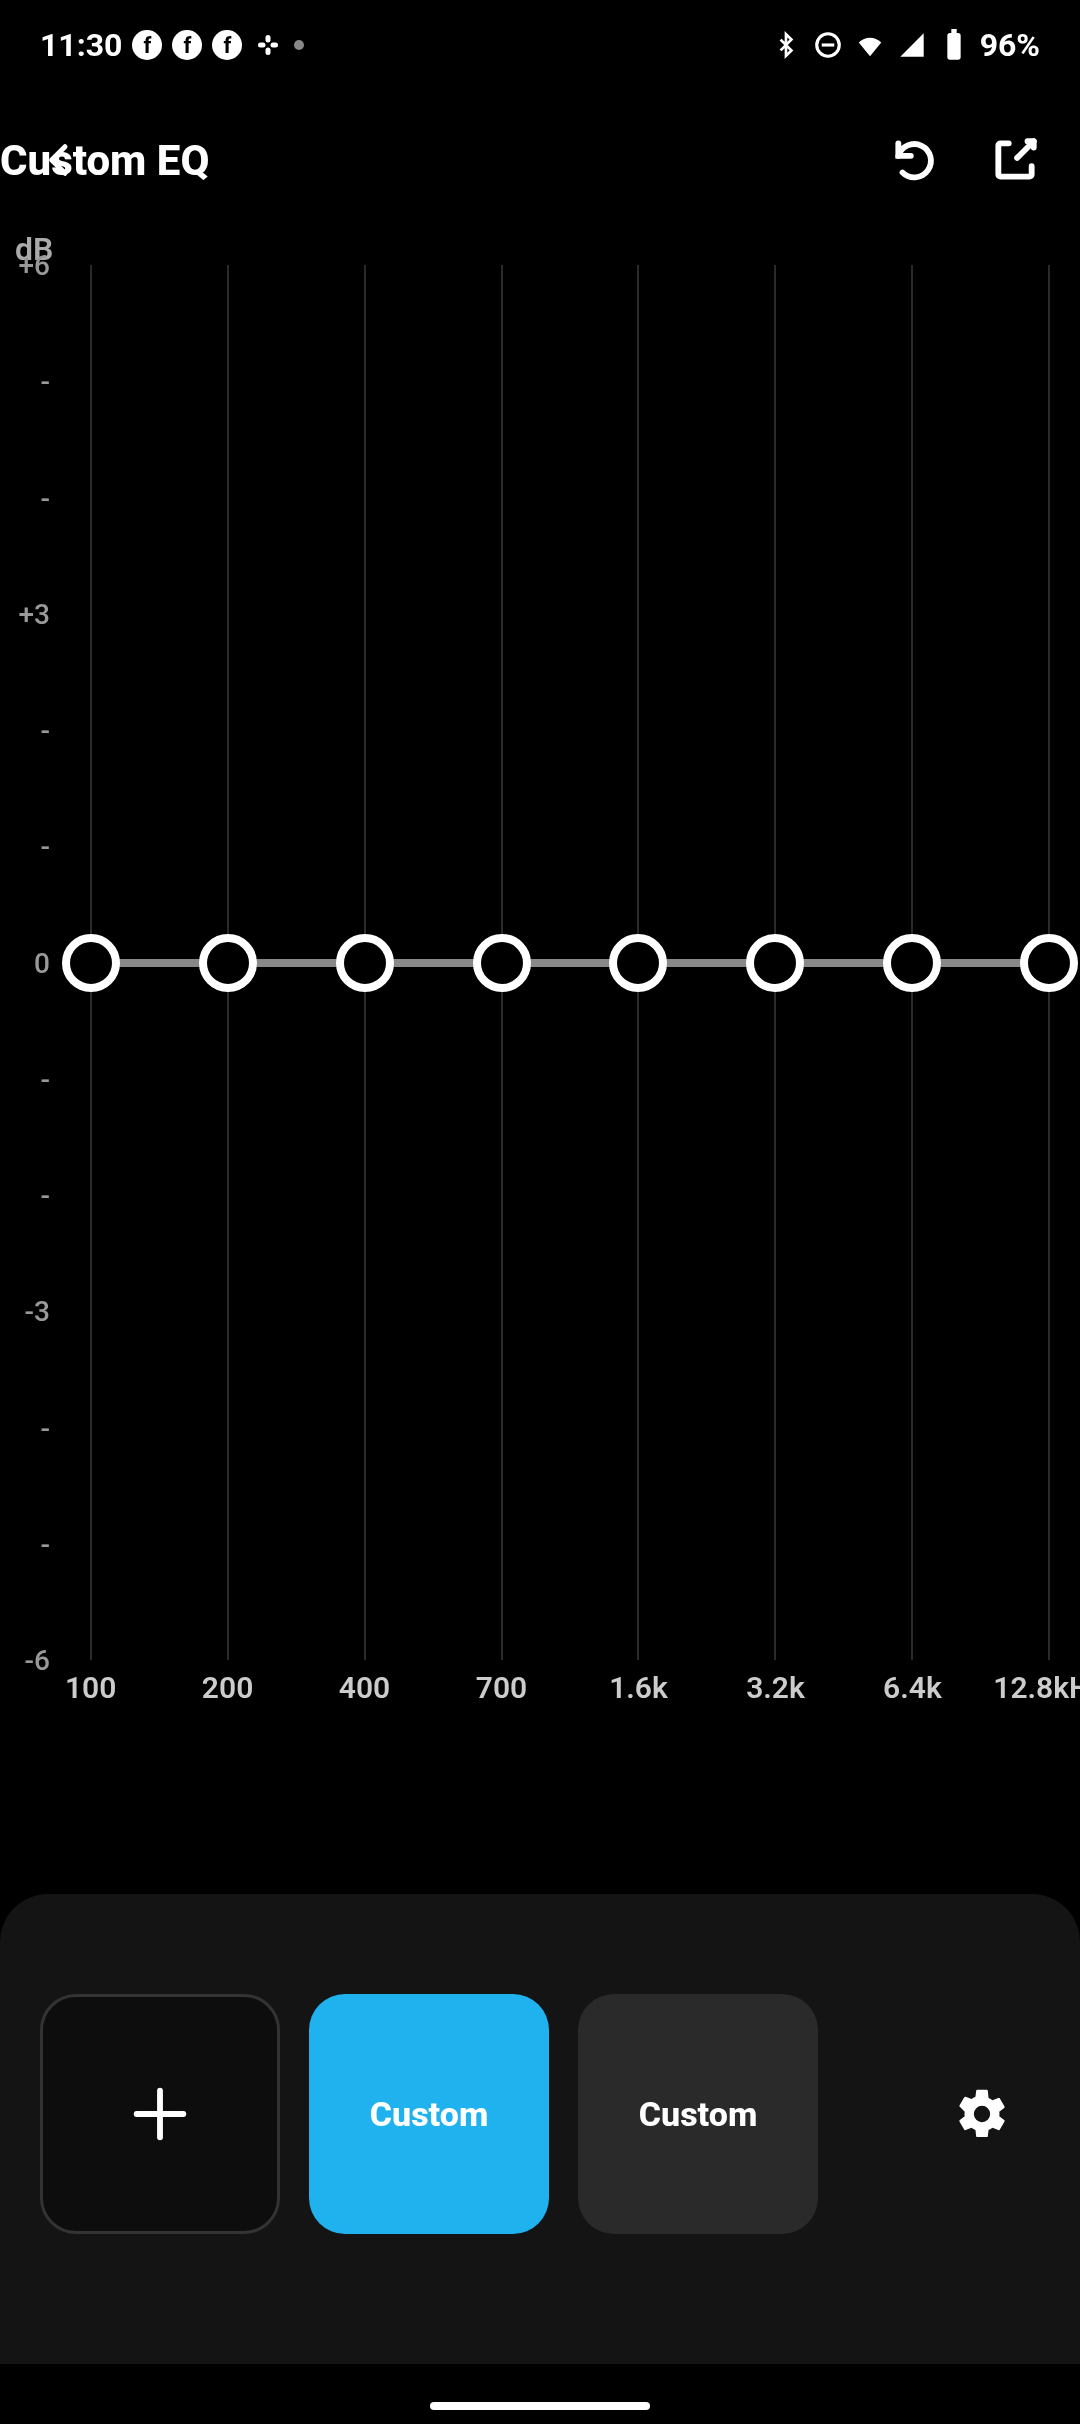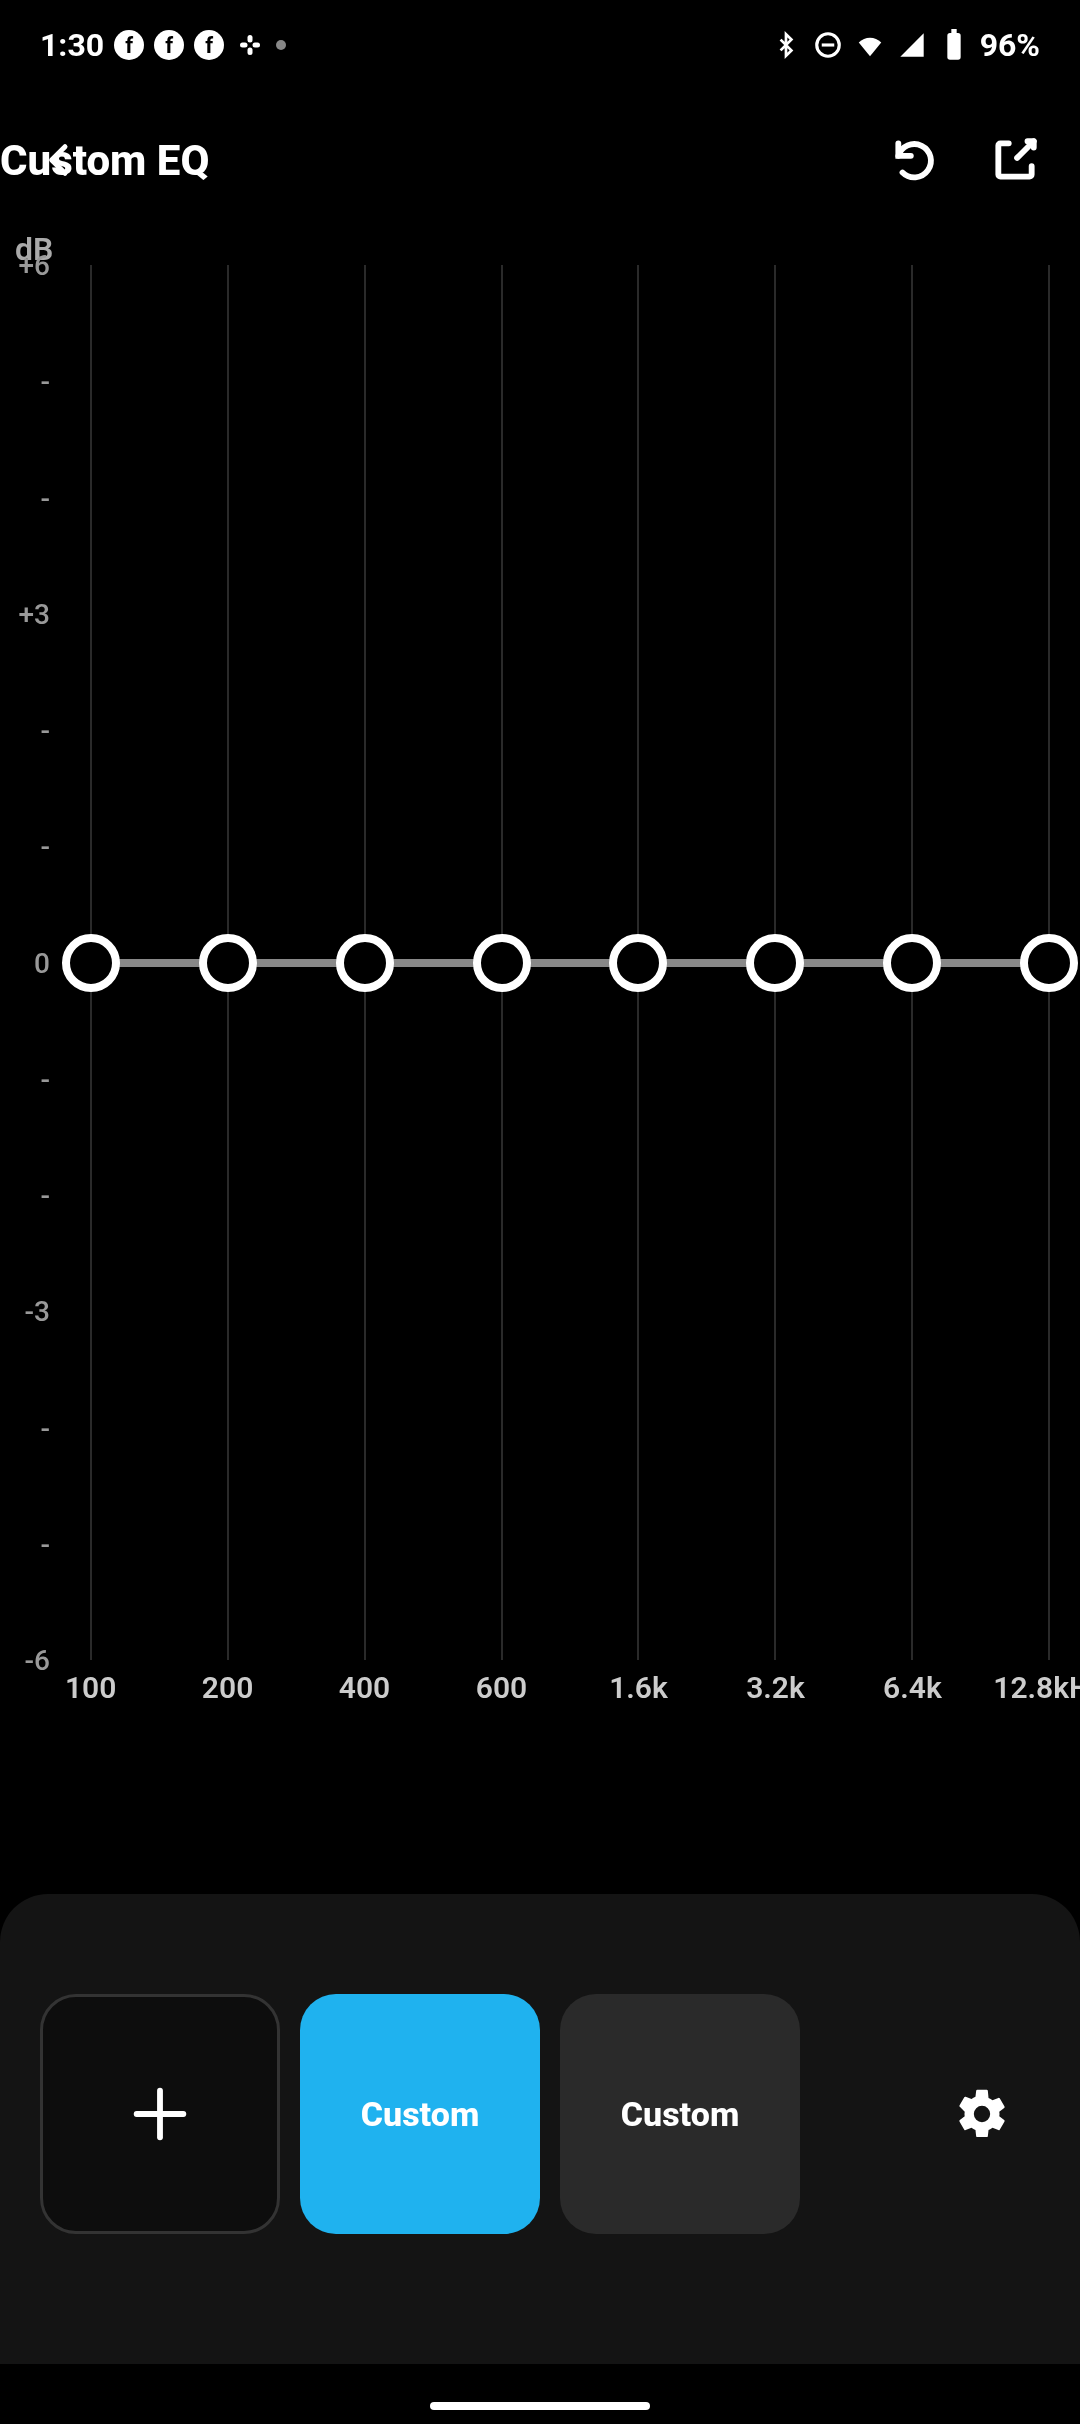--- a/index.html
+++ b/index.html
@@ -59,21 +59,21 @@
       position:absolute; width:58px; height:58px; border:8px solid #fff; border-radius:50%;
       background:#000; transform:translate(-50%,-50%);
     }
 
     
     .bottom-panel {
       position:fixed; left:0; right:0; bottom:60px;
       background:#141414;
       border-radius: 48px 48px 0 0;
       padding: 100px 40px 130px 40px;
-      display:flex; align-items:center; gap:20px;
+      display:flex; align-items:center; gap:29px;
     }
     .tile {
       width: 240px; height:240px; border-radius:36px;
       display:flex; align-items:center; justify-content:center;
       font-size:34px; font-weight:800;
     }
     .tile-add { background:#0d0d0d; border:3px solid #333; }
     .tile-active { background:#1fb2ef; color:#000a; color:#0a2a3a; color:#062030; }
     .tile-active span{ color:#fff; }
     .tile-inactive { background:#2a2a2a; color:#fff; }
@@ -83,21 +83,21 @@
     .gesture-bar { position:fixed; bottom:14px; left:50%; transform:translateX(-50%);
       width:220px; height:8px; border-radius:4px; background:#fff; }
 
     svg { display:block; }
   </style>
 </head>
 <body>
 
 <div class="status-bar">
   <div class="status-left">
-    <span>1:30</span>
+    <span>11:30</span>
     <span class="dot3">f</span>
     <span class="dot3">f</span>
     <span class="dot3">f</span>
     <span class="s-icon">
       <svg width="30" height="30" viewBox="0 0 24 24">
           <g fill="#fff">
             <rect x="4" y="10" width="6" height="4" rx="2"></rect>
             <rect x="14" y="10" width="6" height="4" rx="2"></rect>
             <rect x="10" y="4" width="4" height="6" rx="2"></rect>
             <rect x="10" y="14" width="4" height="6" rx="2"></rect>
@@ -199,21 +199,21 @@
       <div class="knob" style="left: 43.2857%; top: 50%;"></div>
       <div class="knob" style="left: 56.7143%; top: 50%;"></div>
       <div class="knob" style="left: 70.1429%; top: 50%;"></div>
       <div class="knob" style="left: 83.5714%; top: 50%;"></div>
       <div class="knob" style="left: 97%; top: 50%;"></div>
     </div>
   <div class="x-labels" id="x-labels">
       <div class="x-label" style="left: 3%;">100</div>
       <div class="x-label" style="left: 16.4286%;">200</div>
       <div class="x-label" style="left: 29.8571%; text-align: center;">400</div>
-      <div class="x-label" style="left: 43.2857%;">600</div>
+      <div class="x-label" style="left: 43.2857%;">700</div>
       <div class="x-label" style="left: 56.7143%;">1.6k</div>
       <div class="x-label" style="left: 70.1429%;">3.2k</div>
       <div class="x-label" style="left: 83.5714%;">6.4k</div>
       <div class="x-label" style="left: 97%;">12.8kHz</div>
     </div>
 </div>
 
 <div class="bottom-panel">
   <div class="tile tile-add">
     <svg width="70" height="70" viewBox="0 0 24 24" fill="none" stroke="#fff" stroke-width="2" stroke-linecap="round">

